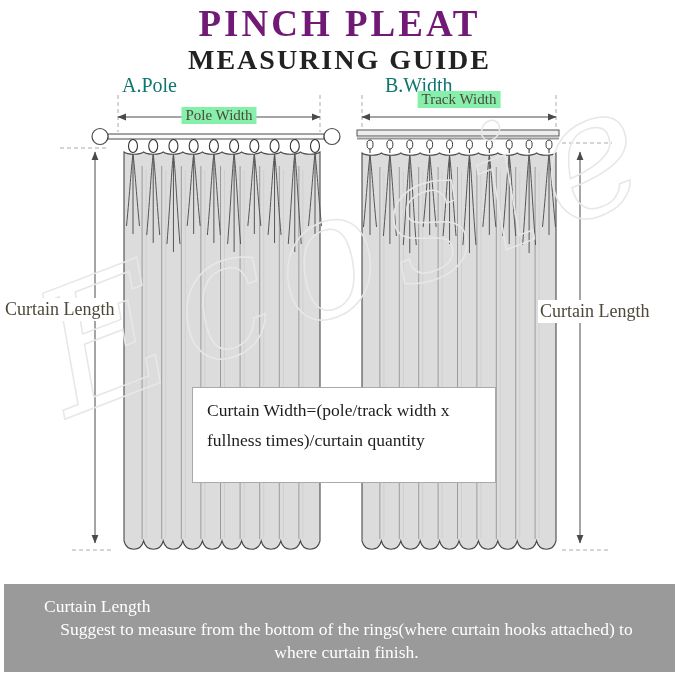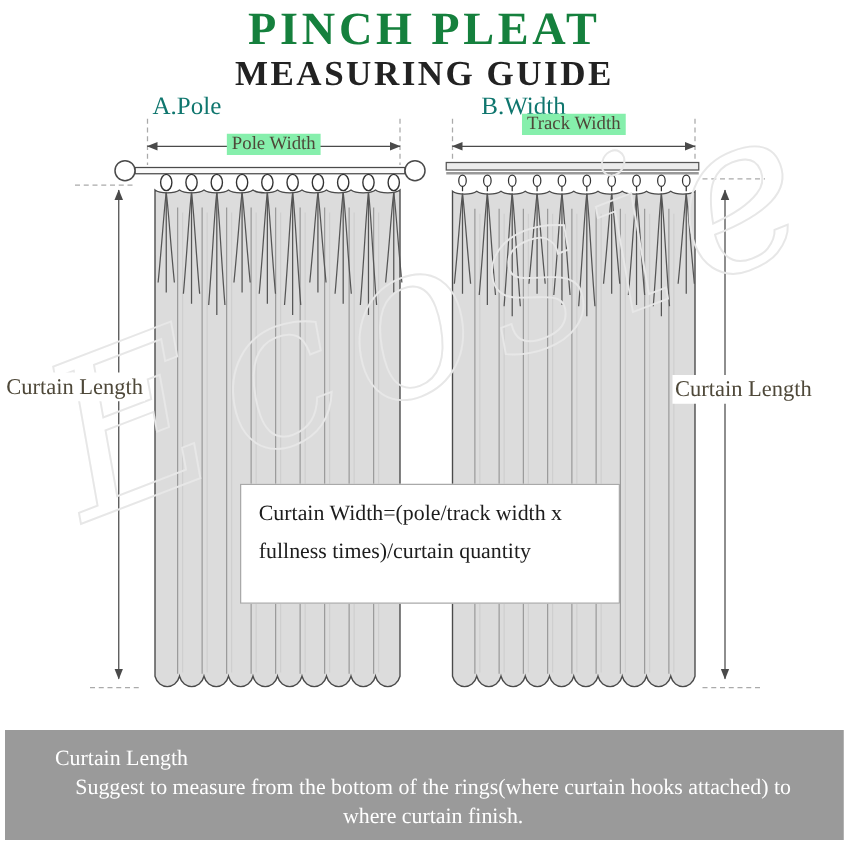--- a/index.html
+++ b/index.html
@@ -3,21 +3,21 @@
 <meta charset="utf-8">
 <style>
   html,body{margin:0;padding:0;background:#fff;}
   #app{
     position:relative; width:679px; height:675px; background:#ffffff;
     font-family:"Liberation Serif","DejaVu Serif",serif; overflow:hidden;
   }
   
   .title{
     position:absolute; top:2px; left:0; width:100%; text-align:center;
-    font-size:37px; font-weight:700; letter-spacing:3px; color:#15803d; z-index:4;
+    font-size:37px; font-weight:700; letter-spacing:3px; color:#701a75; z-index:4;
   }
   .subtitle{
     position:absolute; top:44px; left:0; width:100%; text-align:center;
     font-size:28px; font-weight:700; letter-spacing:2px; color:#222; z-index:4;
   }
   
   .watermark{
     position:absolute; left:-14px; top:128px; width:720px; height:240px;
     transform:rotate(-21deg); transform-origin:50% 50%;
     font-family:"DejaVu Serif",serif; font-style:italic;

